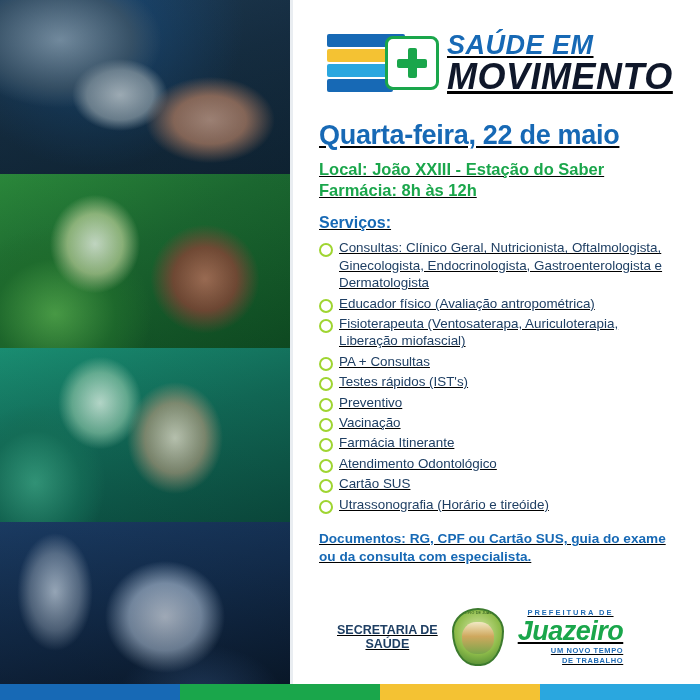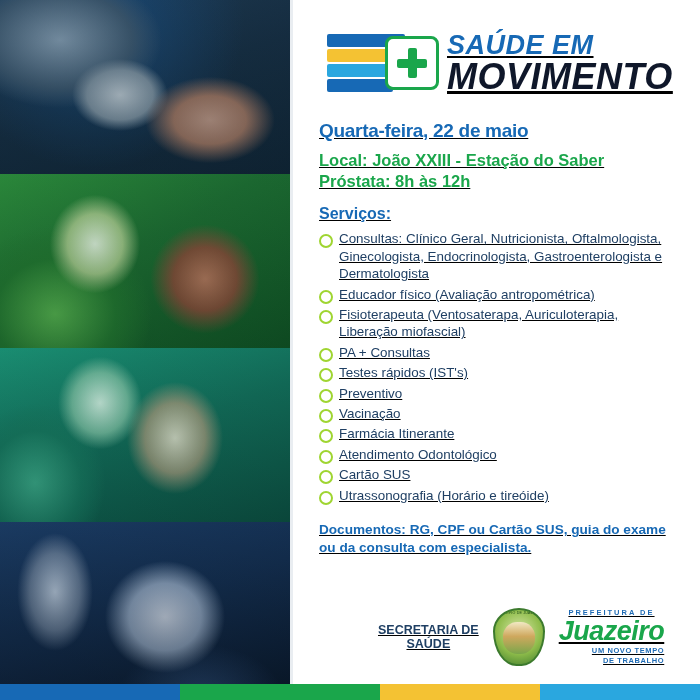--- a/index.html
+++ b/index.html
@@ -120,21 +120,21 @@
     color: #1769b5; letter-spacing: 0.5px;
   }
   .logo-text .l2 {
     font-size: 36px; font-weight: bold; font-style: italic;
     color: #0f172a; letter-spacing: 0.5px;
   }
 
   
   .headline {
     margin-top: 26px;
-    font-size: 19px; font-weight: bold; color: #1769b5;
+    font-size: 27px; font-weight: bold; color: #1769b5;
     letter-spacing: -0.3px;
   }
   .subline {
     margin-top: 8px;
     font-size: 16.5px; font-weight: bold; color: #1aa64b;
     line-height: 1.25;
   }
 
   .services-title {
     margin-top: 14px;
@@ -167,21 +167,21 @@
   
   .footer {
     margin-top: auto;
     margin-bottom: 34px;
     display: flex; align-items: center; justify-content: flex-start;
     gap: 14px;
     padding-left: 18px;
   }
   .sec-saude {
     font-size: 12.5px; font-weight: bold; color: #1f3f63;
-    text-align: center; line-height: 1.15; margin-left: 41px;
+    text-align: center; line-height: 1.15;
   }
   .brasao {
     width: 52px; height: 58px;
     border-radius: 50% 50% 45% 45% / 40% 40% 60% 60%;
     background:
       radial-gradient(circle at 50% 40%, #d9e8a8 0%, #8ebc4a 55%, #3c7a2d 100%);
     border: 2px solid #3c7a2d;
     position: relative;
     overflow: hidden;
     flex: none;
@@ -256,21 +256,21 @@
       <div class="logo-text">
         <div class="l1">SAÚDE EM</div>
         <div class="l2">MOVIMENTO</div>
       </div>
     </div>
 
     <div class="headline">Quarta-feira, 22 de maio</div>
 
     <div class="subline">
       <div>Local: João XXIII - Estação do Saber</div>
-      <div>Próstata: 8h às 12h</div>
+      <div>Farmácia: 8h às 12h</div>
     </div>
 
     <div class="services-title">Serviços:</div>
 
     <ul class="services">
       <li>Consultas: Clínico Geral, Nutricionista, Oftalmologista, Ginecologista, Endocrinologista, Gastroenterologista e Dermatologista</li>
       <li>Educador físico (Avaliação antropométrica)</li>
       <li>Fisioterapeuta (Ventosaterapa, Auriculoterapia, Liberação miofascial)</li>
       <li>PA + Consultas</li>
       <li>Testes rápidos (IST's)</li>

